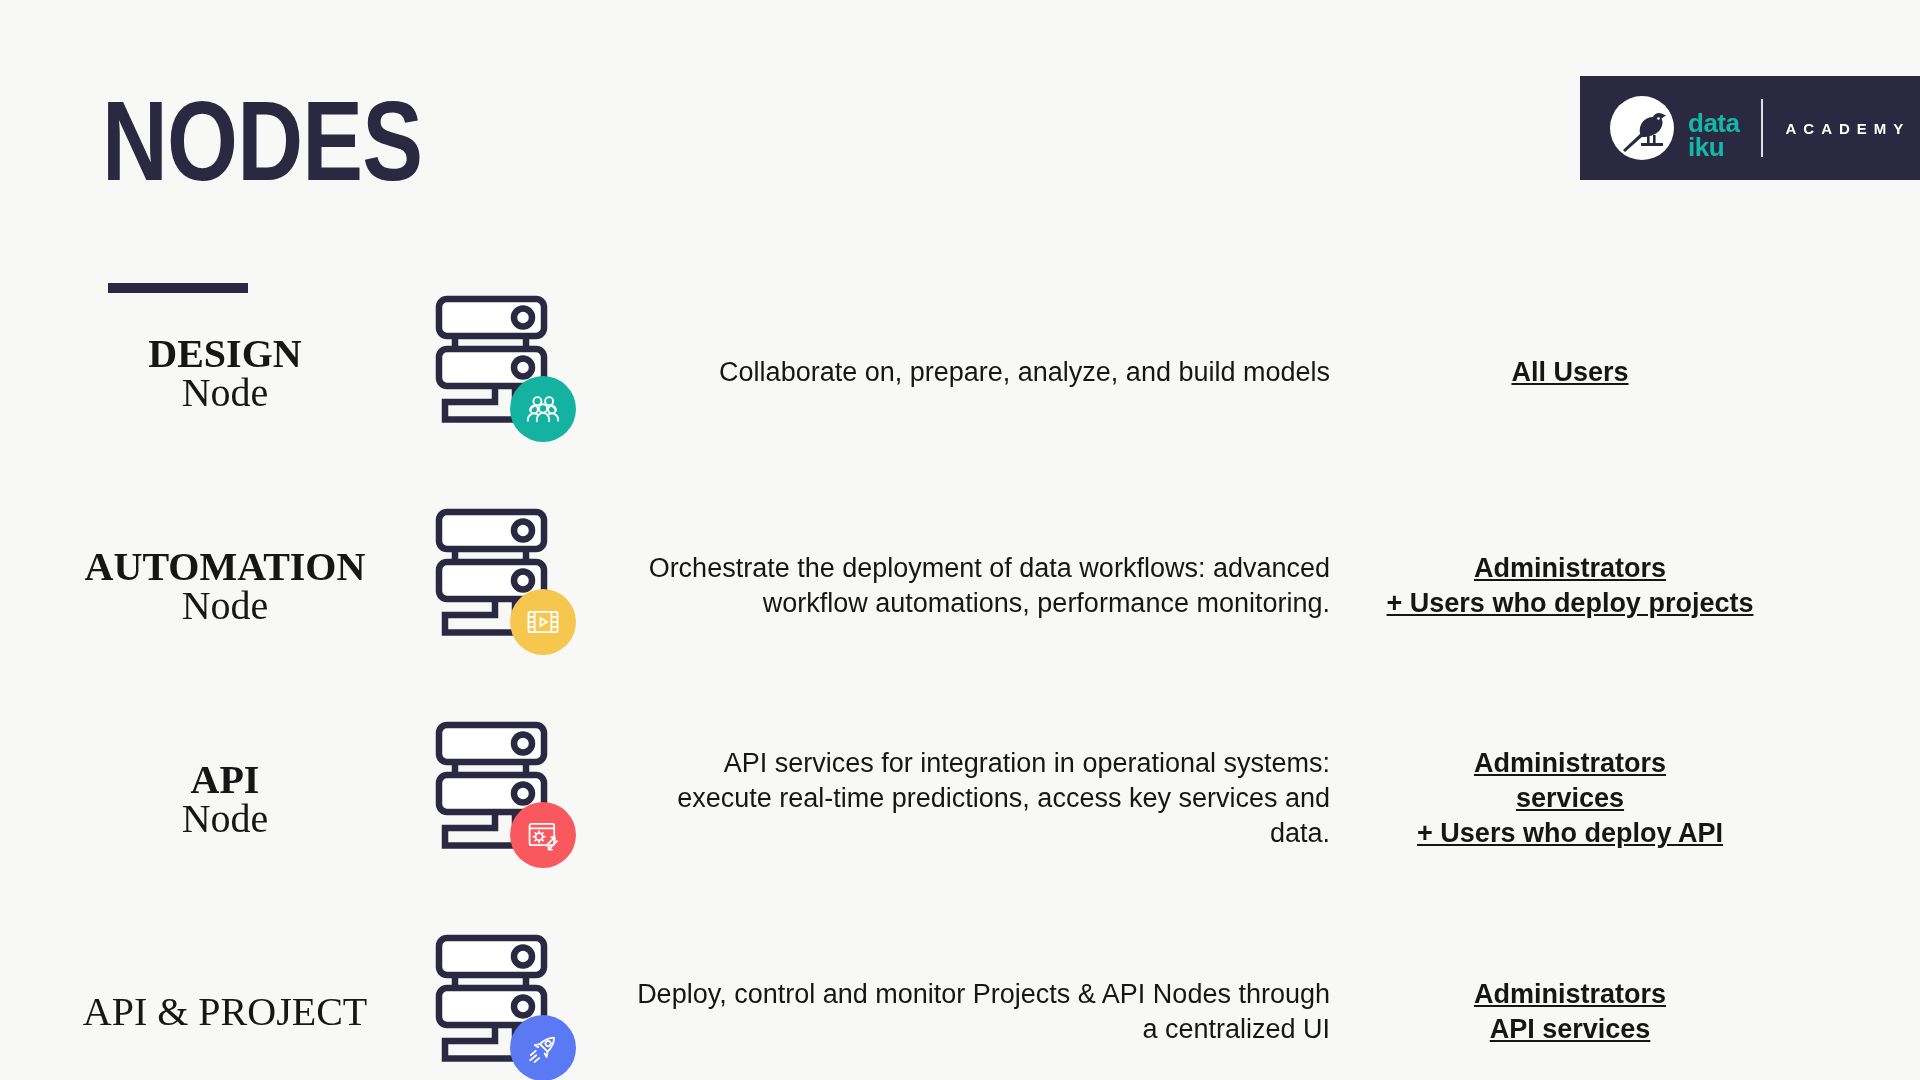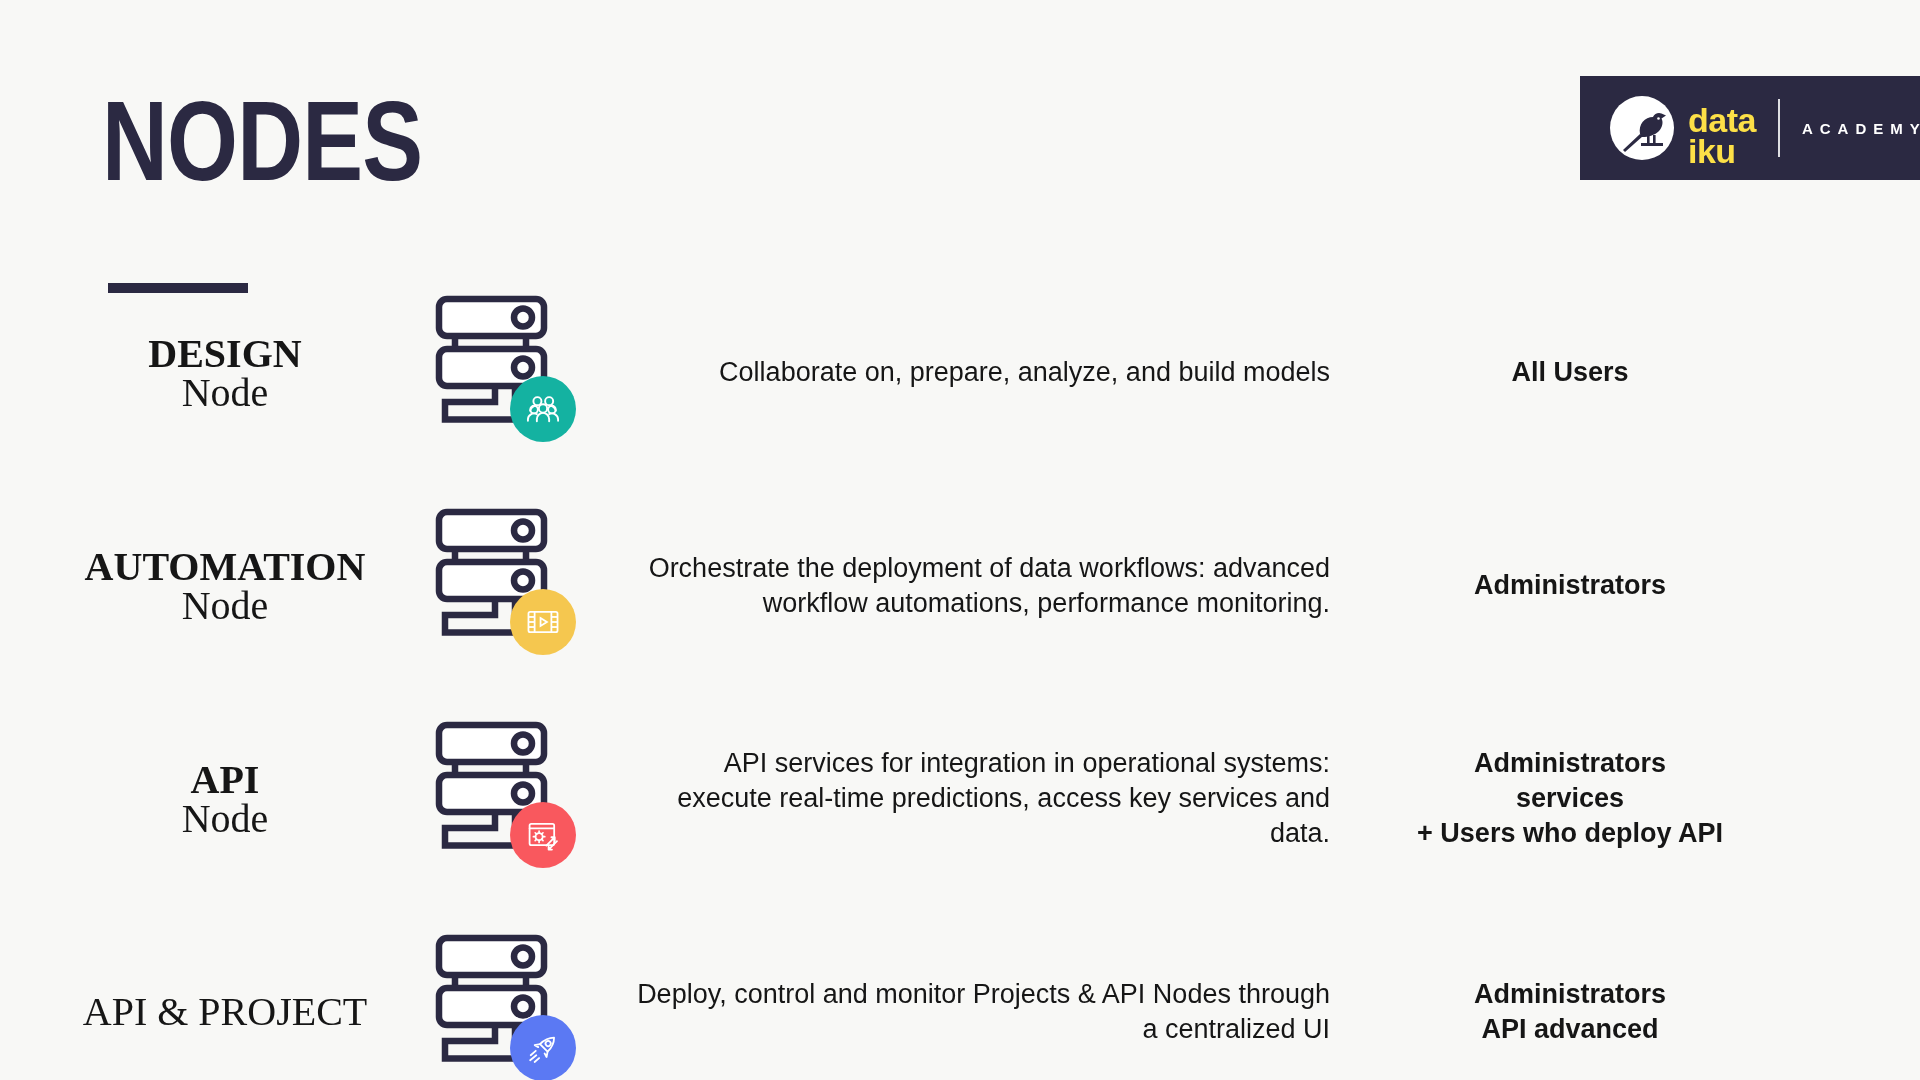--- a/index.html
+++ b/index.html
@@ -29,21 +29,21 @@
   .logo-box{
     position:absolute;top:76px;right:0;width:340px;height:104px;
     background:#2b2942;display:flex;align-items:center;
     box-sizing:border-box;padding-left:30px;
   }
   .logo-circle{
     width:64px;height:64px;border-radius:50%;background:#ffffff;
     display:flex;align-items:center;justify-content:center;flex:none;
   }
   .logo-word{
-    margin-left:14px;color:#fde047;font-weight:700;font-size:34px;
+    margin-left:14px;color:#14b8a6;font-weight:700;font-size:26px;
     line-height:0.90;letter-spacing:-0.5px;margin-top:15px;
   }
   .logo-divider{
     width:2px;height:58px;background:rgba(255,255,255,0.85);
     margin:0 0 0 22px;flex:none;
   }
   .logo-program{
     margin-left:22px;color:#fff;font-weight:700;font-size:15px;
     letter-spacing:7px;
   }
@@ -51,21 +51,21 @@
   
   .rows{position:absolute;left:60px;top:266px;width:1860px;}
   .row{display:flex;align-items:center;height:213px;}
   .col-label{width:330px;text-align:center;font-size:40px;line-height:39px;font-family:Liberation Serif, serif;}
   .col-label .b{font-weight:700;}
   .col-icon{width:190px;box-sizing:border-box;padding-left:45px;}
   .col-desc{width:755px;box-sizing:border-box;padding-left:50px;
             font-size:27px;line-height:35px;text-align:right;}
   .col-desc p{margin:0;max-width:700px;}
   .col-aud{width:470px;text-align:center;font-weight:700;
-           font-size:27px;line-height:35px;}
+           font-size:27px;line-height:35px;text-decoration:underline;}
 
   
   .icon-wrap{position:relative;width:141px;height:147px;margin-top:-8px;}
   .icon-wrap svg.server{display:block;}
   .badge{
     position:absolute;right:0;bottom:0;width:66px;height:66px;
     border-radius:50%;display:flex;align-items:center;justify-content:center;
   }
   .badge svg{display:block;}
 </style>
@@ -174,20 +174,21 @@
               <path d="M14.8 13.5 L20.5 17 L14.8 20.5 Z"></path>
             </svg>
           </div>
         </div>
       </div>
       <div class="col-desc">
         <p>Orchestrate the deployment of data workflows: advanced workflow automations, performance monitoring.</p>
       </div>
       <div class="col-aud">
         <div>Administrators</div>
+        <div>+ Users who deploy projects</div>
       </div>
     </div>
 
     <div class="row">
       <div class="col-label">
         <div class="b">API</div>
         <div>Node</div>
       </div>
       <div class="col-icon">
         <div class="icon-wrap">
@@ -263,18 +264,18 @@
               <path d="M9.5 29.5 L13.5 26"></path>
             </svg>
           </div>
         </div>
       </div>
       <div class="col-desc">
         <p>Deploy, control and monitor Projects &amp; API Nodes through a centralized UI</p>
       </div>
       <div class="col-aud">
         <div>Administrators</div>
-        <div>API advanced</div>
+        <div>API services</div>
       </div>
     </div>
 
   </div>
 </div>
 
 </body></html>

